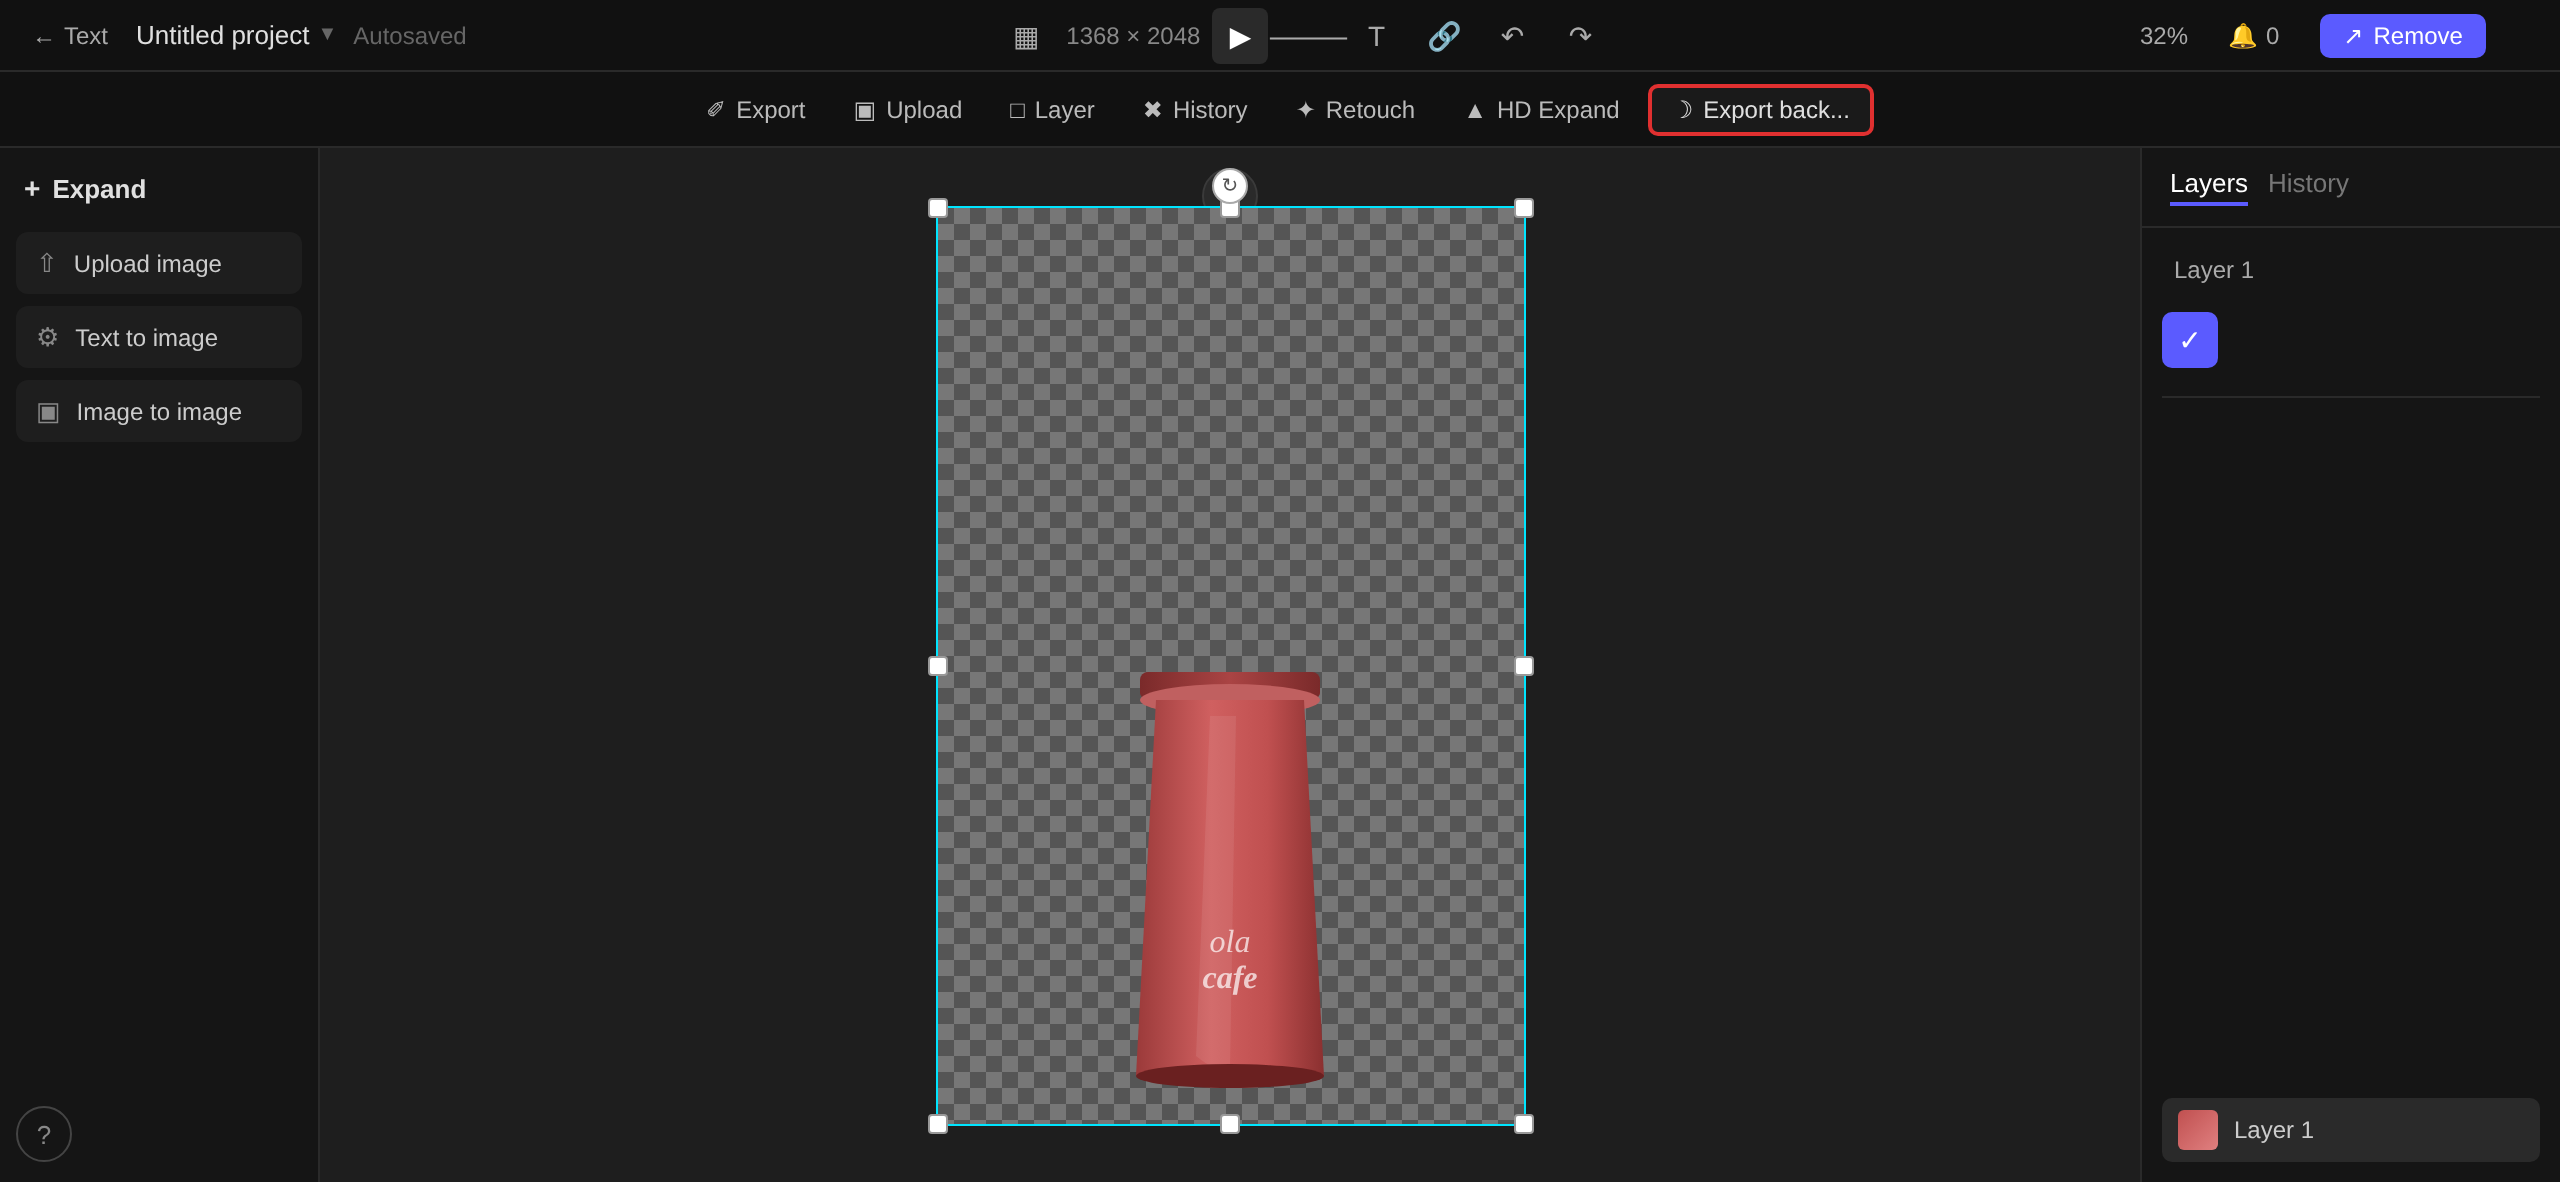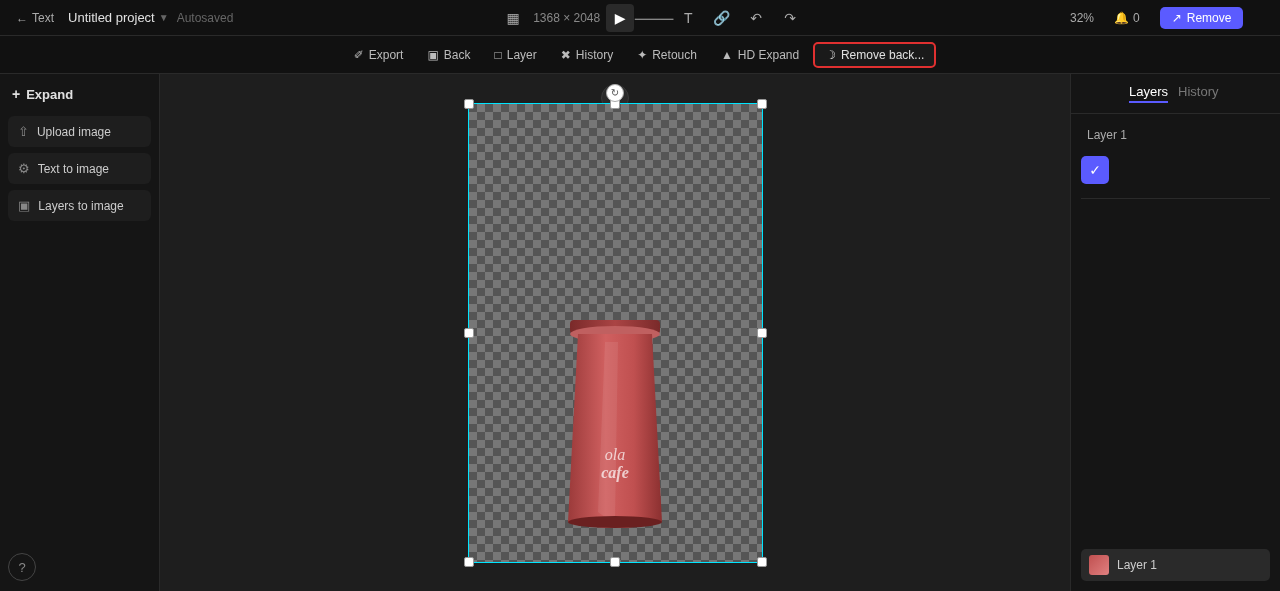--- a/index.html
+++ b/index.html
@@ -236,21 +236,21 @@
         linear-gradient(-45deg, #777 25%, transparent 25%),
         linear-gradient(45deg, transparent 75%, #777 75%),
         linear-gradient(-45deg, transparent 75%, #777 75%);
       background-size: 16px 16px;
       background-position: 0 0, 0 8px, 8px -8px, -8px 0px;
       position: absolute;
       top: 0; left: 0;
     }
     .drink-cup {
       position: absolute;
-      bottom: 20px;
+      bottom: 4px;
       left: 50%;
       transform: translateX(-50%);
       width: 130px;
       height: 230px;
     }
 
     
     .handle {
       position: absolute;
       width: 10px;
@@ -306,21 +306,20 @@
     .panel-tab {
       font-size: 13px;
       color: #e0e0e0;
       cursor: pointer;
       padding-bottom: 2px;
       border-bottom: 2px solid transparent;
     }
     .panel-tab.active {
       border-bottom: 2px solid #5b5bff;
       color: #fff;
-      margin-left: 44px;
     }
     .panel-tab.inactive { color: #777; text-align: right; }
     .layers-content {
       flex: 1;
       padding: 10px;
       display: flex;
       flex-direction: column;
       gap: 10px;
     }
     .layer-name-static {
@@ -411,41 +410,41 @@
   </div>
 </div>
 
 <div class="toolbar">
   <div class="toolbar-btn">
     <span>✐</span>
     <span>Export</span>
   </div>
   <div class="toolbar-btn">
     <span>▣</span>
-    <span>Back</span>
+    <span>Upload</span>
   </div>
   <div class="toolbar-btn">
     <span>□</span>
     <span>Layer</span>
   </div>
   <div class="toolbar-btn">
     <span>✖</span>
     <span>History</span>
   </div>
   <div class="toolbar-btn">
     <span>✦</span>
     <span>Retouch</span>
   </div>
   <div class="toolbar-btn">
     <span>▲</span>
     <span>HD Expand</span>
   </div>
   <div class="toolbar-btn highlighted">
     <span>☽</span>
-    <span>Remove back...</span>
+    <span>Export back...</span>
   </div>
 </div>
 
 <div class="main">
 
   <div class="sidebar">
     <div class="sidebar-header">
       <span style="font-size:14px;">+</span>
       <span>Expand</span>
     </div>
@@ -455,21 +454,21 @@
       <span>Upload image</span>
     </div>
 
     <div class="sidebar-btn">
       <span class="sidebar-icon">⚙</span>
       <span>Text to image</span>
     </div>
 
     <div class="sidebar-btn">
       <span class="sidebar-icon">▣</span>
-      <span>Layers to image</span>
+      <span>Image to image</span>
     </div>
 
     <div class="sidebar-bottom">
       <div class="help-btn">?</div>
     </div>
   </div>
 
   <div class="canvas-area">
 
     <div class="toolbar-refresh" style="position:absolute;top:10px;left:50%;transform:translateX(-50%);">↻</div>

